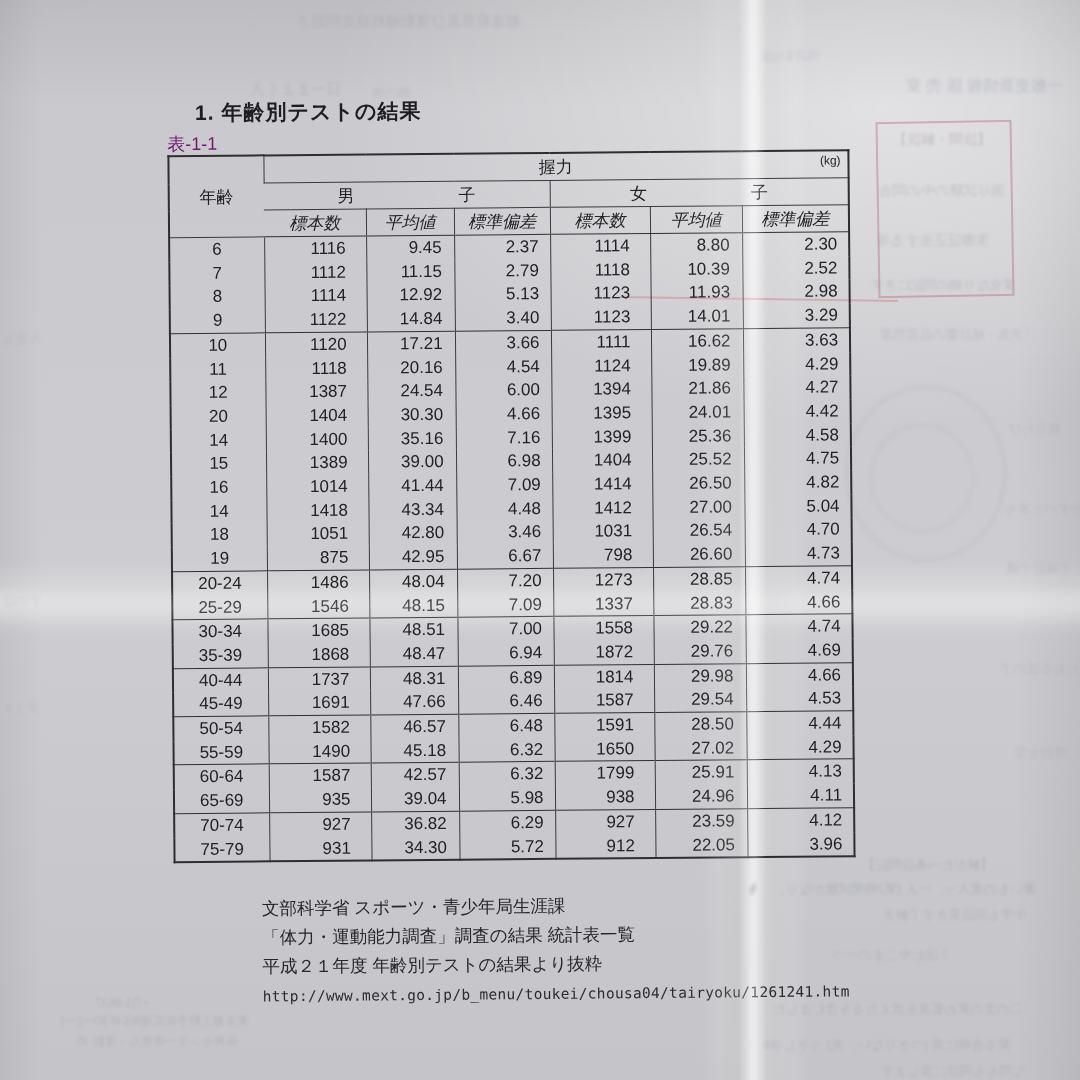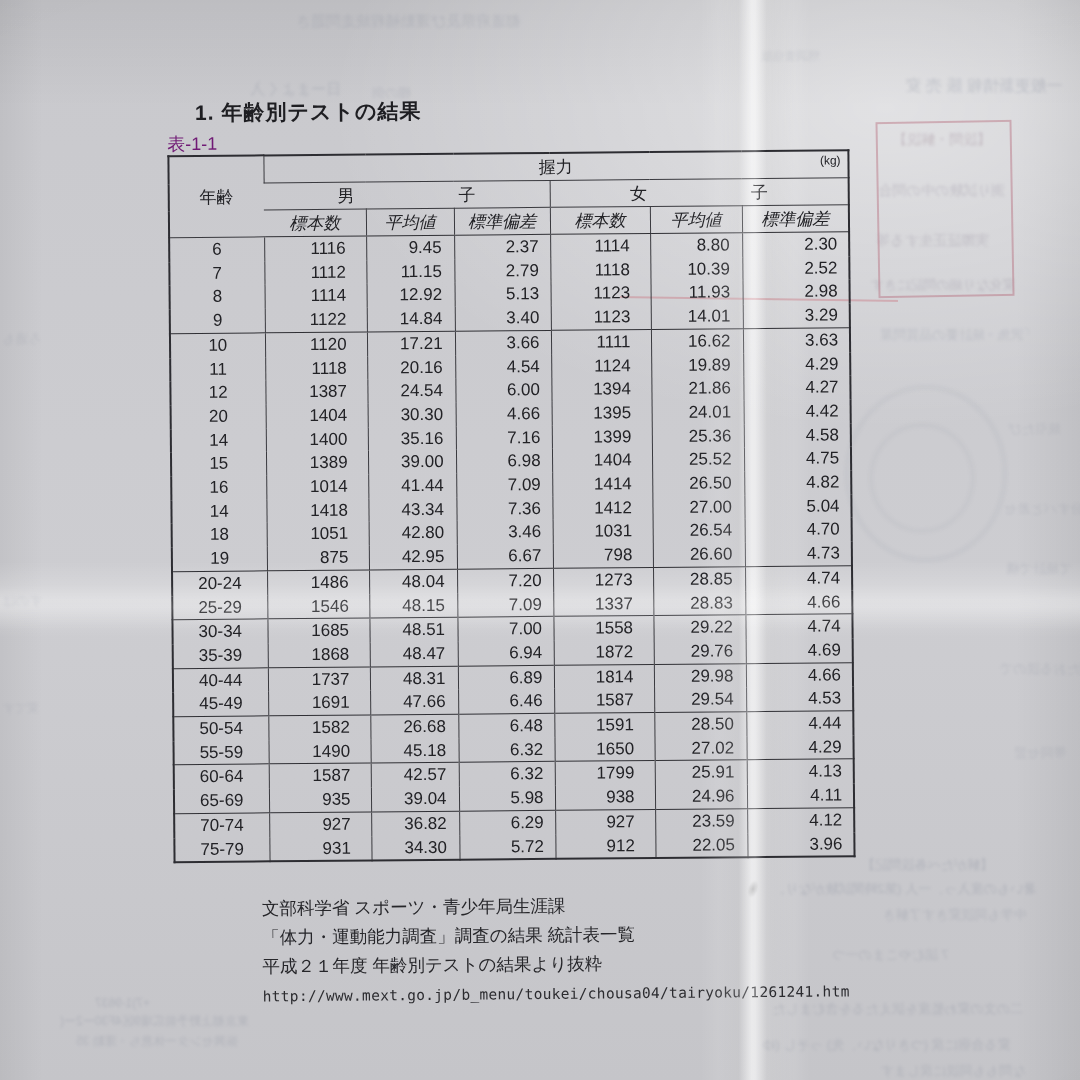--- a/index.html
+++ b/index.html
@@ -261,21 +261,21 @@
           <td class="c-mean">41.44</td>
           <td class="c-sd">7.09</td>
           <td class="c-n">1414</td>
           <td class="c-mean">26.50</td>
           <td class="c-sd">4.82</td>
         </tr>
         <tr>
           <td class="c-age">14</td>
           <td class="c-n">1418</td>
           <td class="c-mean">43.34</td>
-          <td class="c-sd">7.36</td>
+          <td class="c-sd">4.48</td>
           <td class="c-n">1412</td>
           <td class="c-mean">27.00</td>
           <td class="c-sd">5.04</td>
         </tr>
         <tr>
           <td class="c-age">18</td>
           <td class="c-n">1051</td>
           <td class="c-mean">42.80</td>
           <td class="c-sd">3.46</td>
           <td class="c-n">1031</td>
@@ -341,21 +341,21 @@
           <td class="c-n">1691</td>
           <td class="c-mean">47.66</td>
           <td class="c-sd">6.46</td>
           <td class="c-n">1587</td>
           <td class="c-mean">29.54</td>
           <td class="c-sd">4.53</td>
         </tr>
         <tr class="rule-above">
           <td class="c-age">50-54</td>
           <td class="c-n">1582</td>
-          <td class="c-mean">26.68</td>
+          <td class="c-mean">46.57</td>
           <td class="c-sd">6.48</td>
           <td class="c-n">1591</td>
           <td class="c-mean">28.50</td>
           <td class="c-sd">4.44</td>
         </tr>
         <tr>
           <td class="c-age">55-59</td>
           <td class="c-n">1490</td>
           <td class="c-mean">45.18</td>
           <td class="c-sd">6.32</td>

